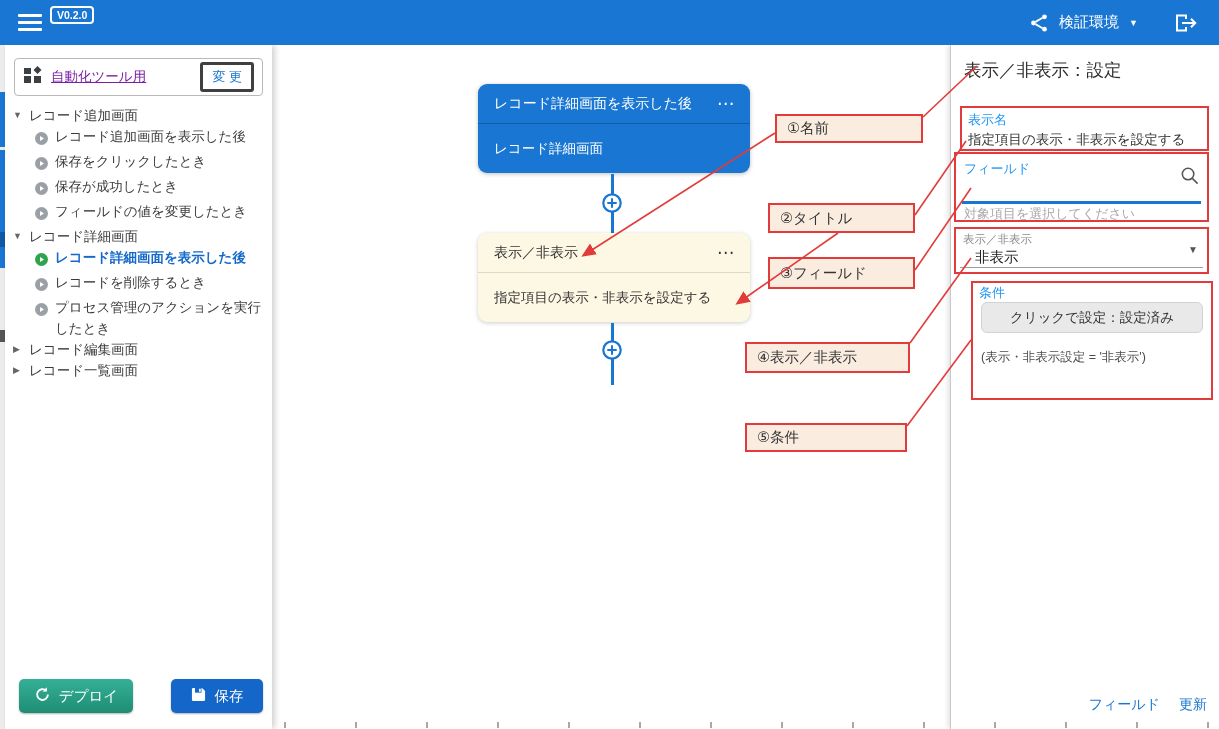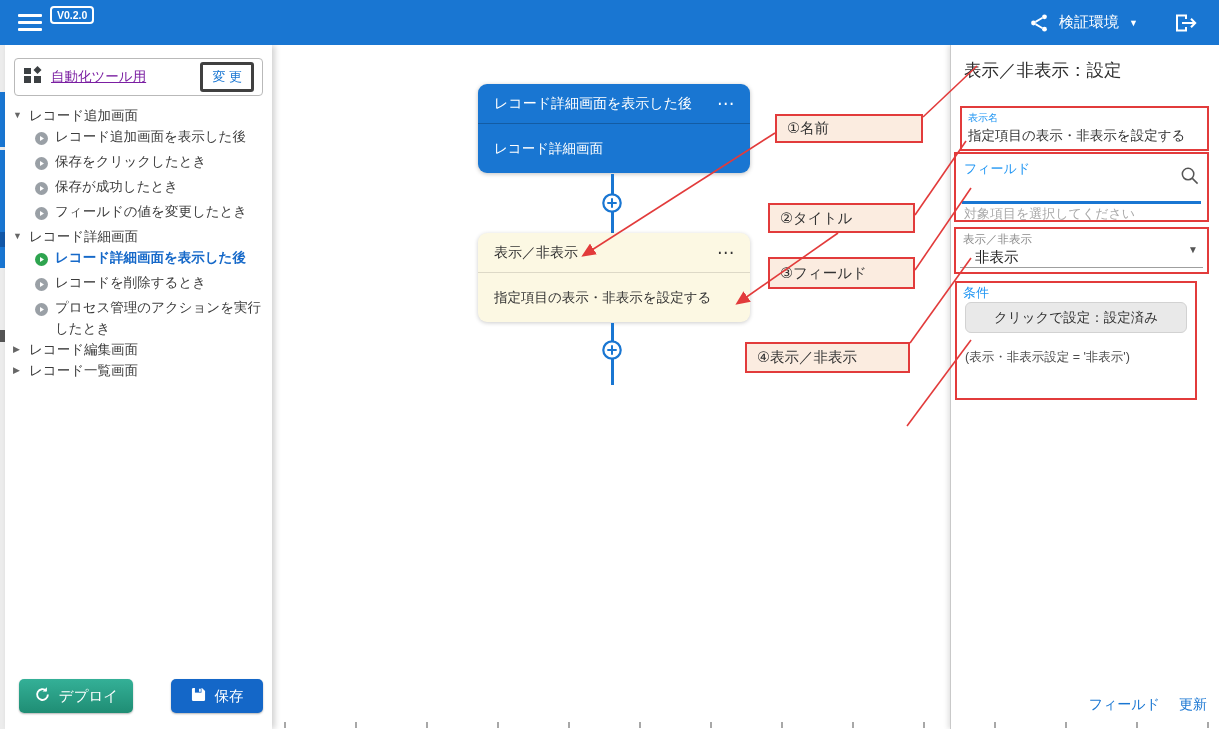--- a/index.html
+++ b/index.html
@@ -83,33 +83,33 @@
   }
   .overlay-svg { position:absolute; left:0; top:0; width:1219px; height:729px; pointer-events:none; z-index:9; }
   
   .panel {
     position:absolute; left:950px; top:45px; width:269px; height:684px; background:#fff;
     border-left:1px solid #c9c9c9; box-shadow:-2px 0 5px rgba(0,0,0,.12); z-index:6;
   }
   .panel-title { position:absolute; left:13px; top:13px; font-size:17.5px; color:#2d2d2d; }
   .fgroup { position:absolute; border:2px solid #E23B3B; }
   .fg1 { left:9px; top:61px; width:249px; height:45px; padding:3px 6px; }
-  .fg1 .flabel { font-size:10px; color:#2196F3; }
+  .fg1 .flabel { font-size:13px; color:#2196F3; }
   .fg1 .fvalue { font-size:13.5px; color:#333; margin-top:2px; }
   .fg2 { left:3px; top:107px; width:255px; height:70px; }
   .fg2 .flabel { font-size:13px; color:#2196F3; padding:6px 0 0 8px; }
   .search-icon { position:absolute; right:7px; top:11px; }
   .input-underline { position:absolute; left:6px; right:6px; top:47px; height:0; border-bottom:3px solid #1976D2; }
   .fplaceholder { position:absolute; left:8px; top:51px; font-size:13px; color:#a9a9a9; }
   .fg3 { left:3px; top:182px; width:255px; height:47px; }
   .fg3 .flabel { font-size:11.5px; color:#8a8a8a; padding:3px 0 0 7px; }
   .fg3 .fvalue { font-size:14.5px; color:#222; padding:1px 0 0 19px; }
   .select-caret { position:absolute; right:9px; top:15px; font-size:10px; color:#555; }
   .select-underline { position:absolute; left:4px; right:4px; bottom:4px; border-bottom:1px solid #9f9f9f; }
-  .fg4 { left:4px; top:236px; width:242px; height:119px; }
+  .fg4 { left:20px; top:236px; width:242px; height:119px; }
   .fg4 .flabel { font-size:13px; color:#2196F3; padding:1px 0 0 6px; }
   .cond-btn {
     position:absolute; left:8px; top:19px; width:222px; height:31px; background:#E9E9E9;
     border:1px solid #d2d2d2; border-radius:6px; font-size:13.5px; color:#333; cursor:pointer; font-family:inherit;
   }
   .cond-summary { position:absolute; left:8px; top:66px; font-size:12.5px; color:#4a4a4a; }
   .panel-links { position:absolute; right:12px; bottom:15px; display:flex; gap:19px; }
   .panel-links span { color:#1976D2; font-size:14px; cursor:pointer; }
   
   .bottom-ticks {
@@ -311,20 +311,23 @@
     </div>
     <div class="ann-box" style="left:768px;top:203px;width:147px;height:30px;">
       <span>②タイトル</span>
     </div>
     <div class="ann-box" style="left:768px;top:257px;width:147px;height:32px;">
       <span>③フィールド</span>
     </div>
     <div class="ann-box" style="left:745px;top:342px;width:165px;height:31px;">
       <span>④表示／非表示</span>
     </div>
+    <div class="ann-box" style="left:745px;top:423px;width:162px;height:29px;">
+      <span>⑤条件</span>
+    </div>
   </div>
 
   <div class="panel">
     <div class="panel-title">表示／非表示：設定</div>
 
     <div class="fgroup fg1">
       <div class="flabel">表示名</div>
       <div class="fvalue">指定項目の表示・非表示を設定する</div>
     </div>
 

